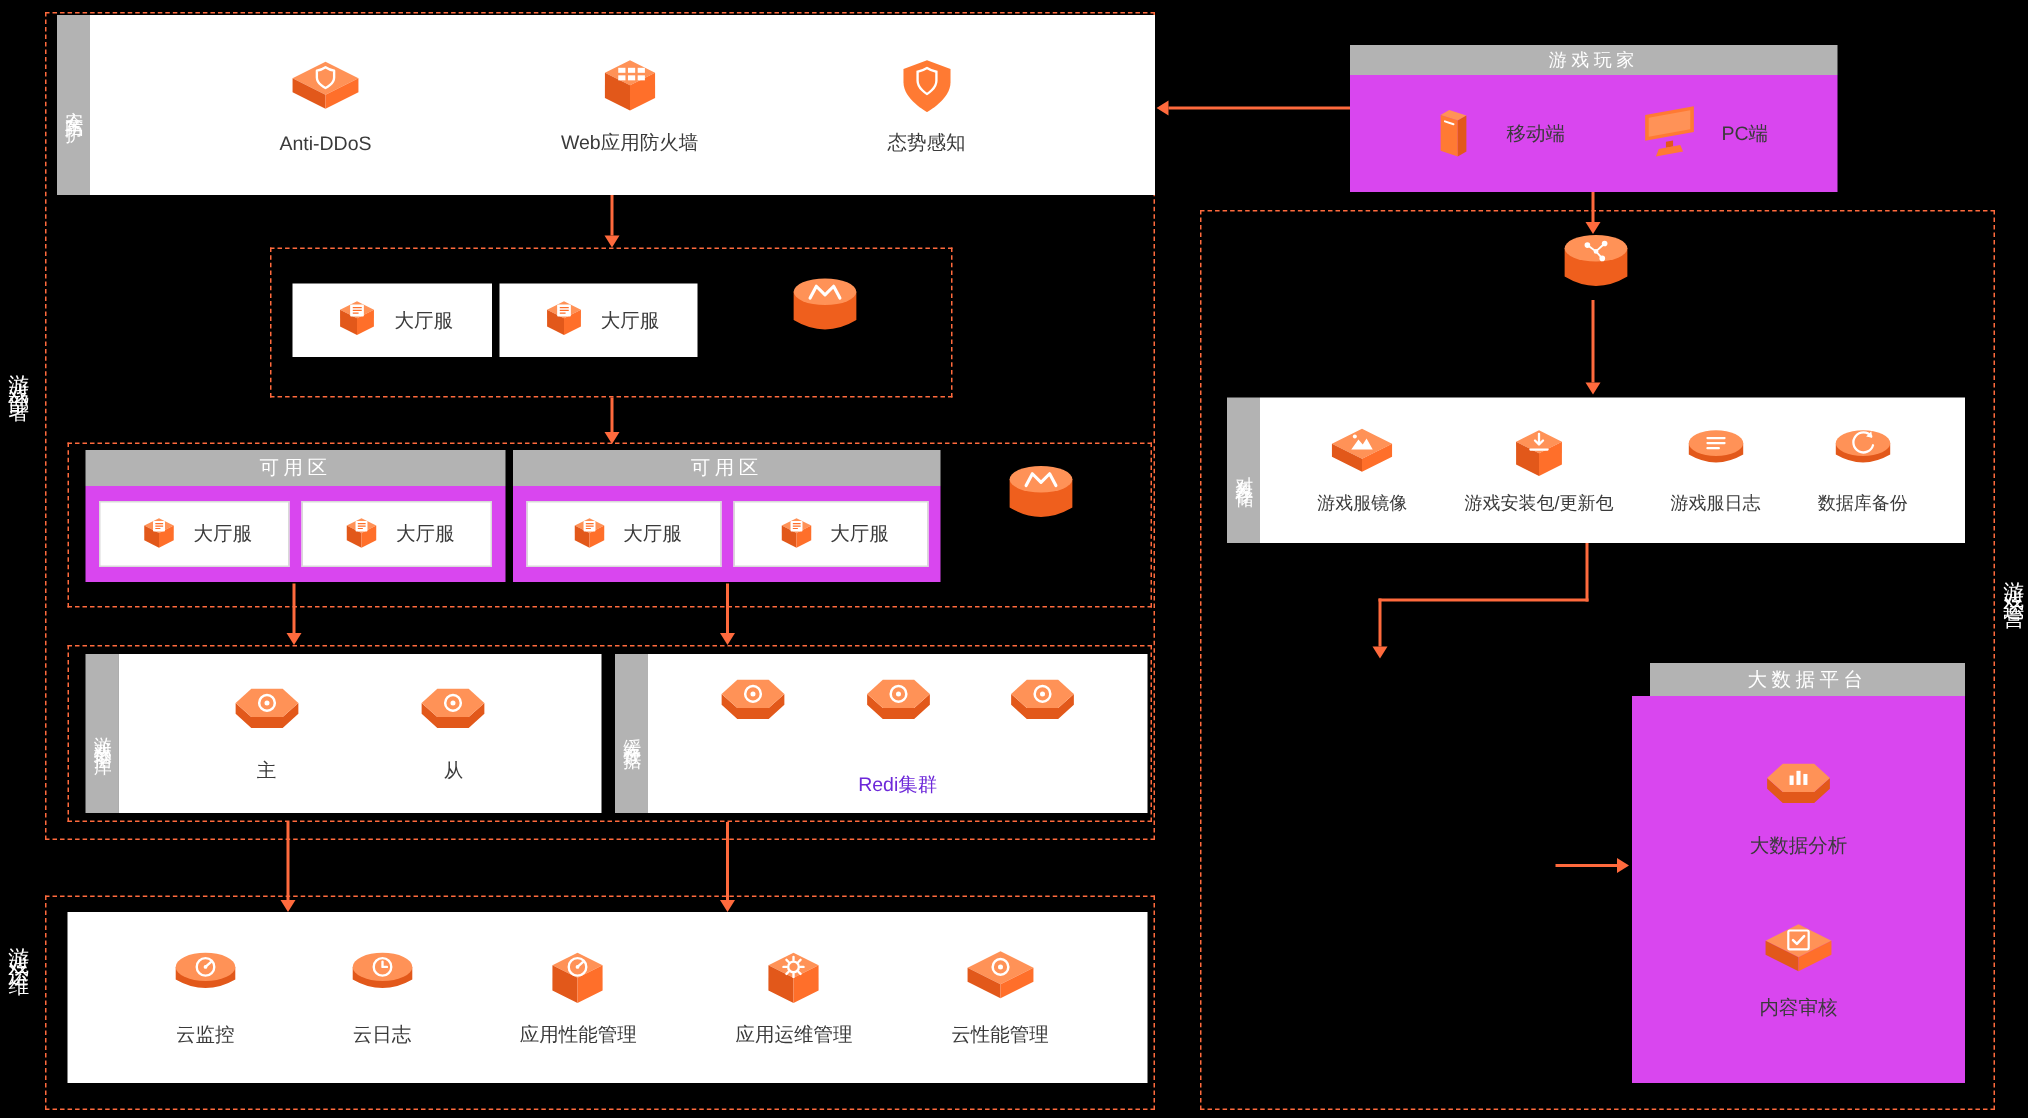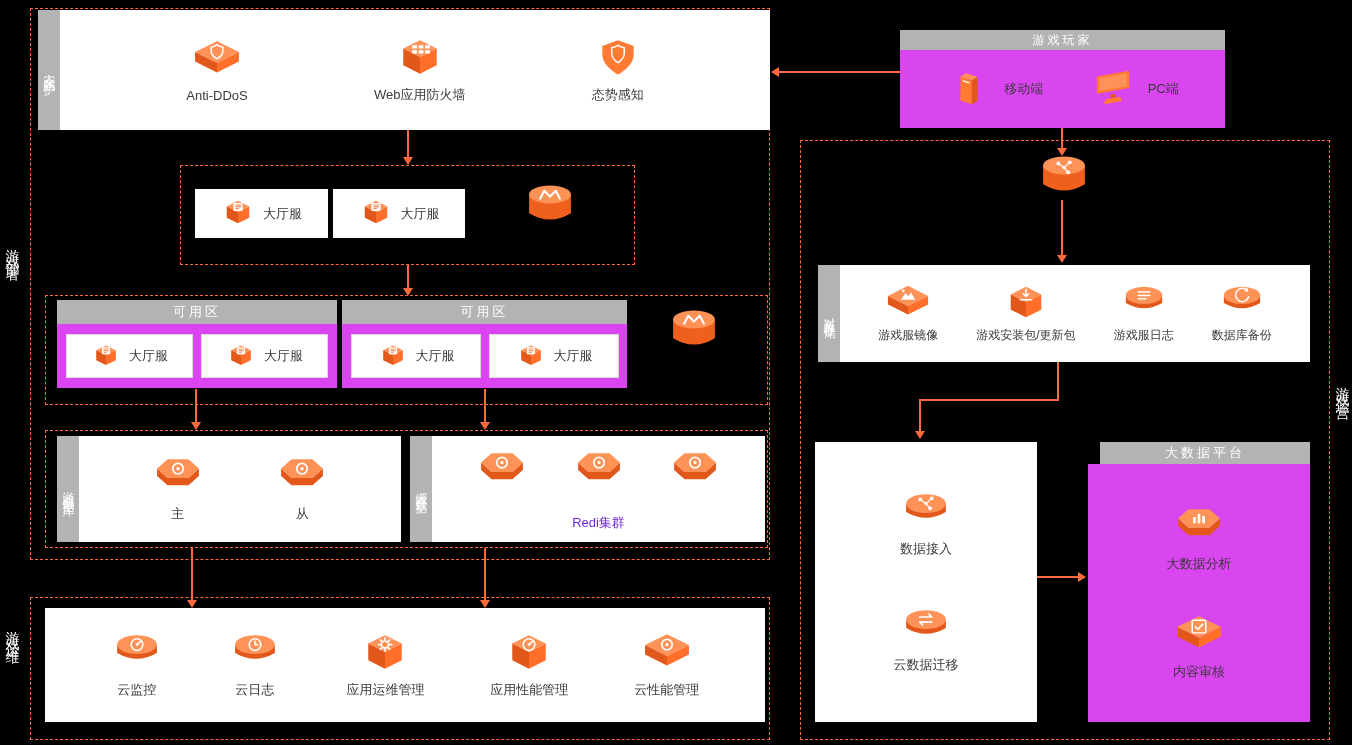--- a/index.html
+++ b/index.html
@@ -345,33 +345,33 @@
               <use href="#b-disc"></use>
               <use href="#g-clock"></use>
             </svg>
           </span>
         <span class="lbl">云日志</span>
       </div>
       <div class="node">
         <span class="icon">
             <svg viewBox="0 0 48 44">
               <use href="#b-cube"></use>
+              <use href="#g-gauge"></use>
+            </svg>
+          </span>
+        <span class="lbl">应用性能管理</span>
+      </div>
+      <div class="node">
+        <span class="icon">
+            <svg viewBox="0 0 48 44">
+              <use href="#b-cube"></use>
               <use href="#g-gear"></use>
             </svg>
           </span>
         <span class="lbl">应用运维管理</span>
-      </div>
-      <div class="node">
-        <span class="icon">
-            <svg viewBox="0 0 48 44">
-              <use href="#b-cube"></use>
-              <use href="#g-gauge"></use>
-            </svg>
-          </span>
-        <span class="lbl">应用性能管理</span>
       </div>
       <div class="node">
         <span class="icon">
             <svg viewBox="0 0 48 44">
               <use href="#b-tile"></use>
               <use href="#g-ring"></use>
             </svg>
           </span>
         <span class="lbl">云性能管理</span>
       </div>
@@ -444,42 +444,20 @@
             <svg viewBox="0 0 48 44">
               <use href="#b-disc"></use>
               <use href="#g-refresh"></use>
             </svg>
           </span>
         <span class="lbl-sm">数据库备份</span>
       </div>
     </div>
   </div>
 
-  <div class="panel" style="left:815px;top:442px;width:222px;height:280px;">
-    <div class="col-evenly">
-      <div class="node">
-        <span class="icon">
-            <svg viewBox="0 0 48 44">
-              <use href="#b-disc"></use>
-              <use href="#g-share"></use>
-            </svg>
-          </span>
-        <span class="lbl">数据接入</span>
-      </div>
-      <div class="node">
-        <span class="icon">
-            <svg viewBox="0 0 48 44">
-              <use href="#b-disc"></use>
-              <use href="#g-arrows"></use>
-            </svg>
-          </span>
-        <span class="lbl">云数据迁移</span>
-      </div>
-    </div>
-  </div>
 
   <div class="boxed" style="left:1088px;top:442px;width:222px;height:280px;">
     <div class="ghead" style="height:22px;margin-left:12px;">大数据平台</div>
     <div class="gbody" style="height:258px;">
       <div class="col-evenly">
         <div class="node">
           <span class="icon">
               <svg viewBox="0 0 48 44">
                 <use href="#b-hex"></use>
                 <use href="#g-bars"></use>

